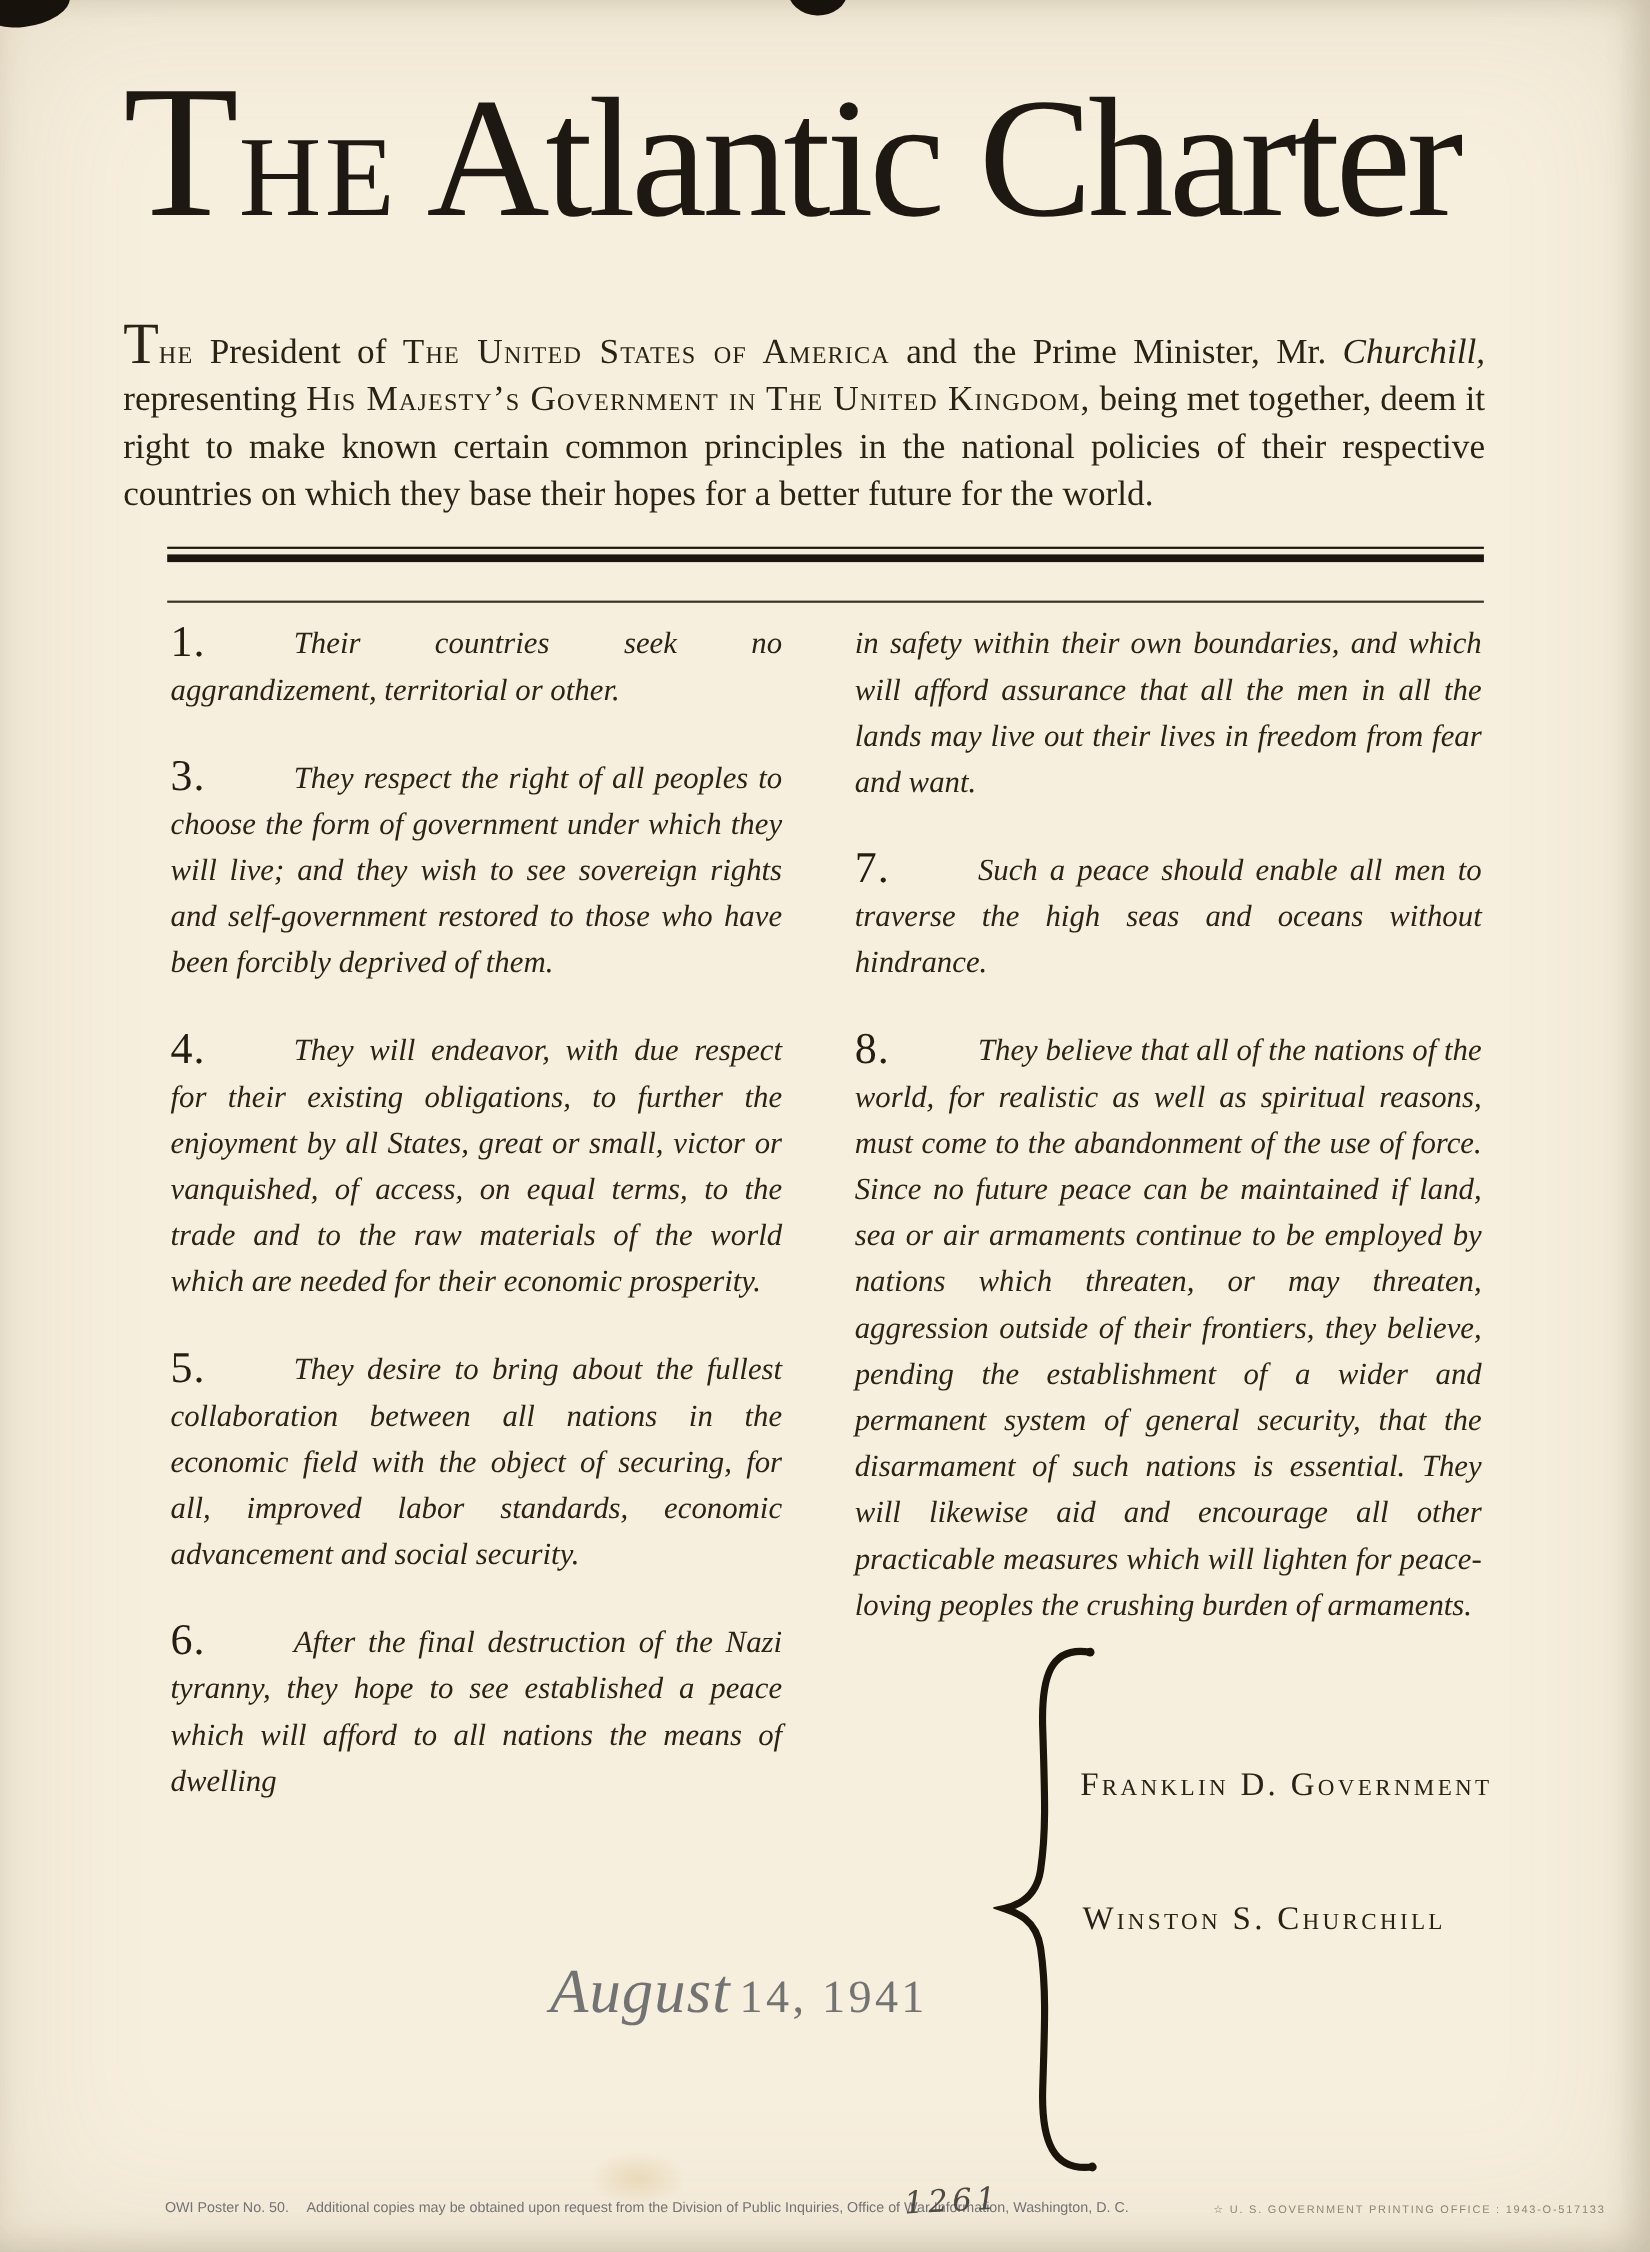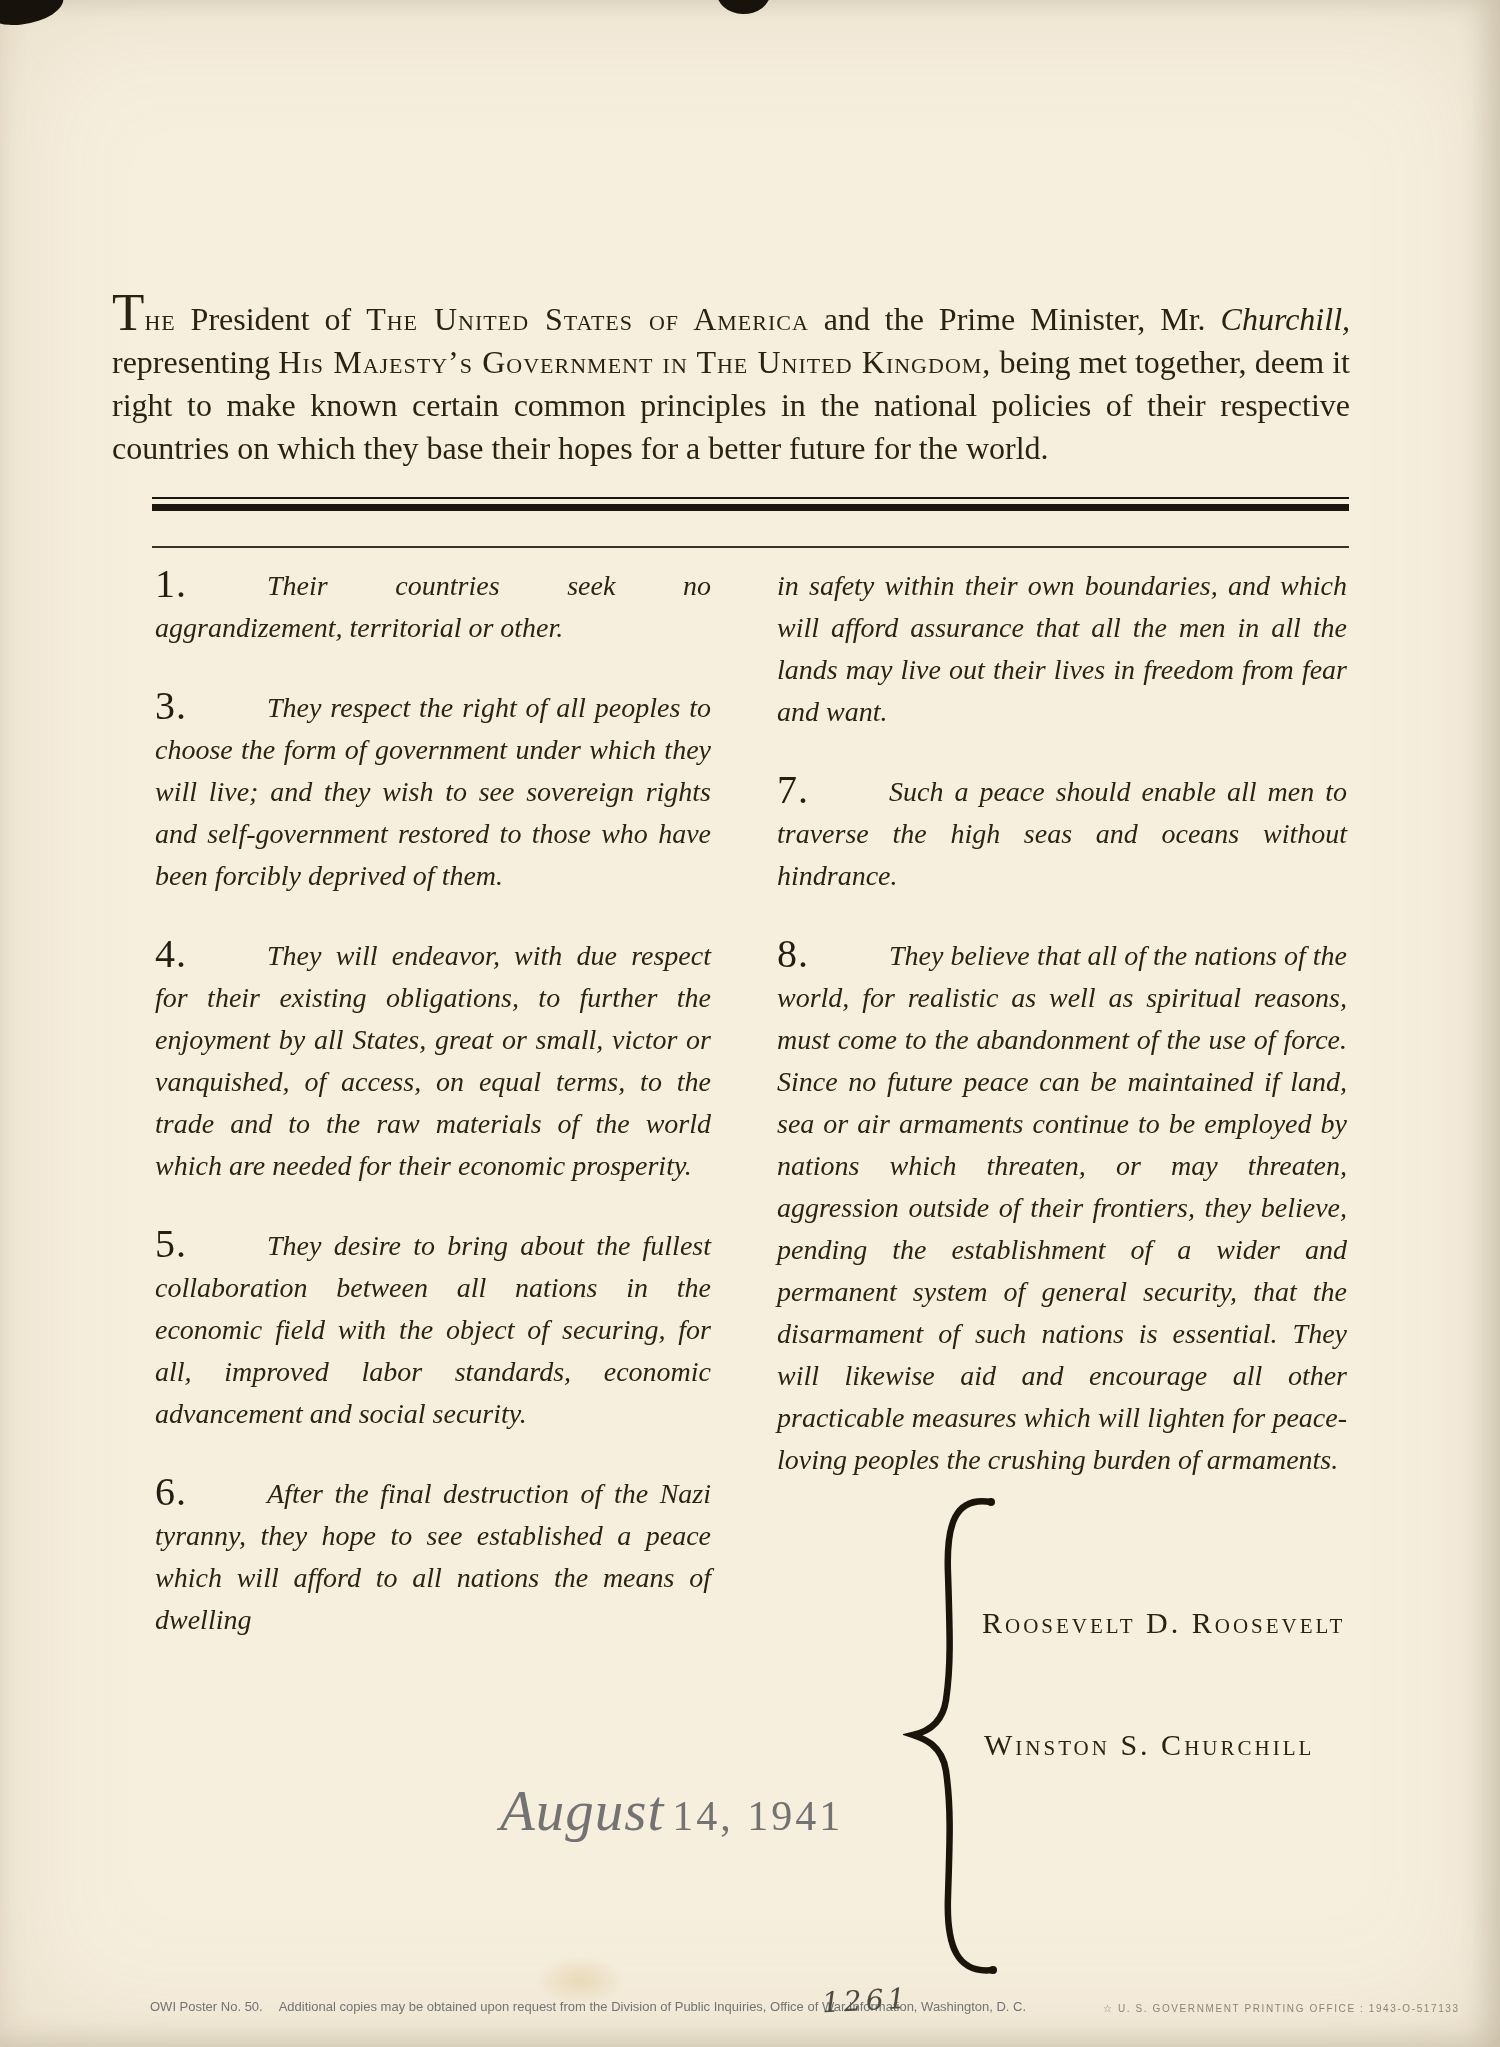--- a/index.html
+++ b/index.html
@@ -62,20 +62,23 @@
 </style>
 </head>
 <body>
 
 <div class="paper">
 
   <div class="mark-tl"></div>
   <div class="mark-tc"></div>
   <div class="stain"></div>
 
+  <div class="title">
+    <span class="t-cap">T</span><span class="t-sc">HE</span><span class="t-main">Atlantic Charter</span>
+  </div>
 
   <p class="intro"><span class="init">T</span><span class="sc">he</span><span> President of </span><span class="sc">The United States of America</span><span> and the Prime Minister, Mr. </span><span class="it">Churchill,</span><span> representing </span><span class="sc">His Majesty’s Government in The United Kingdom,</span><span> being met together, deem it right to make known certain common principles in the national policies of their respective countries on which they base their hopes for a better future for the world.</span></p>
 
   <div class="rule rule-a"></div>
   <div class="rule rule-b"></div>
   <div class="rule rule-c"></div>
 
   <div class="col col-left">
     <p class="article"><span class="anum">1.</span><span>Their countries seek no aggrandizement, territorial or other.</span></p>
     <p class="article"><span class="anum">3.</span><span>They respect the right of all peoples to choose the form of government under which they will live; and they wish to see sovereign rights and self-government restored to those who have been forcibly deprived of them.</span></p>
@@ -89,21 +92,21 @@
     <p class="article"><span class="anum">7.</span><span>Such a peace should enable all men to traverse the high seas and oceans without hindrance.</span></p>
     <p class="article"><span class="anum">8.</span><span>They believe that all of the nations of the world, for realistic as well as spiritual reasons, must come to the abandonment of the use of force. Since no future peace can be maintained if land, sea or air armaments continue to be employed by nations which threaten, or may threaten, aggression outside of their frontiers, they believe, pending the establishment of a wider and permanent system of general security, that the disarmament of such nations is essential. They will likewise aid and encourage all other practicable measures which will lighten for peace-loving peoples the crushing burden of armaments.</span></p>
   </div>
 
   <svg class="brace" viewBox="0 0 96 484" aria-hidden="true">
     <path d="M 88 8 C 52 2, 43 30, 45 80 C 47 142, 48 172, 43 206 C 39 233, 19 239, 10 241 C 19 244, 39 250, 43 277 C 48 312, 47 342, 45 402 C 43 454, 55 480, 90 476" fill="none" stroke="#1b140b" stroke-width="6.5" stroke-linecap="round"></path>
     <circle cx="88" cy="8" r="4" fill="#1b140b"></circle>
     <circle cx="90" cy="476" r="4" fill="#1b140b"></circle>
   </svg>
 
-  <div class="sig sig-1">Roosevelt D. Roosevelt</div>
+  <div class="sig sig-1">Franklin D. Government</div>
   <div class="sig sig-2">Winston S. Churchill</div>
 
   <div class="date">
     <span class="date-month">August</span><span class="date-nums">14, 1941</span>
   </div>
 
   <div class="footer-left">
     <span>OWI Poster No. 50.</span><span class="gap"></span><span>Additional copies may be obtained upon request from the Division of Public Inquiries, Office of War Information, Washington, D. C.</span>
   </div>
 

